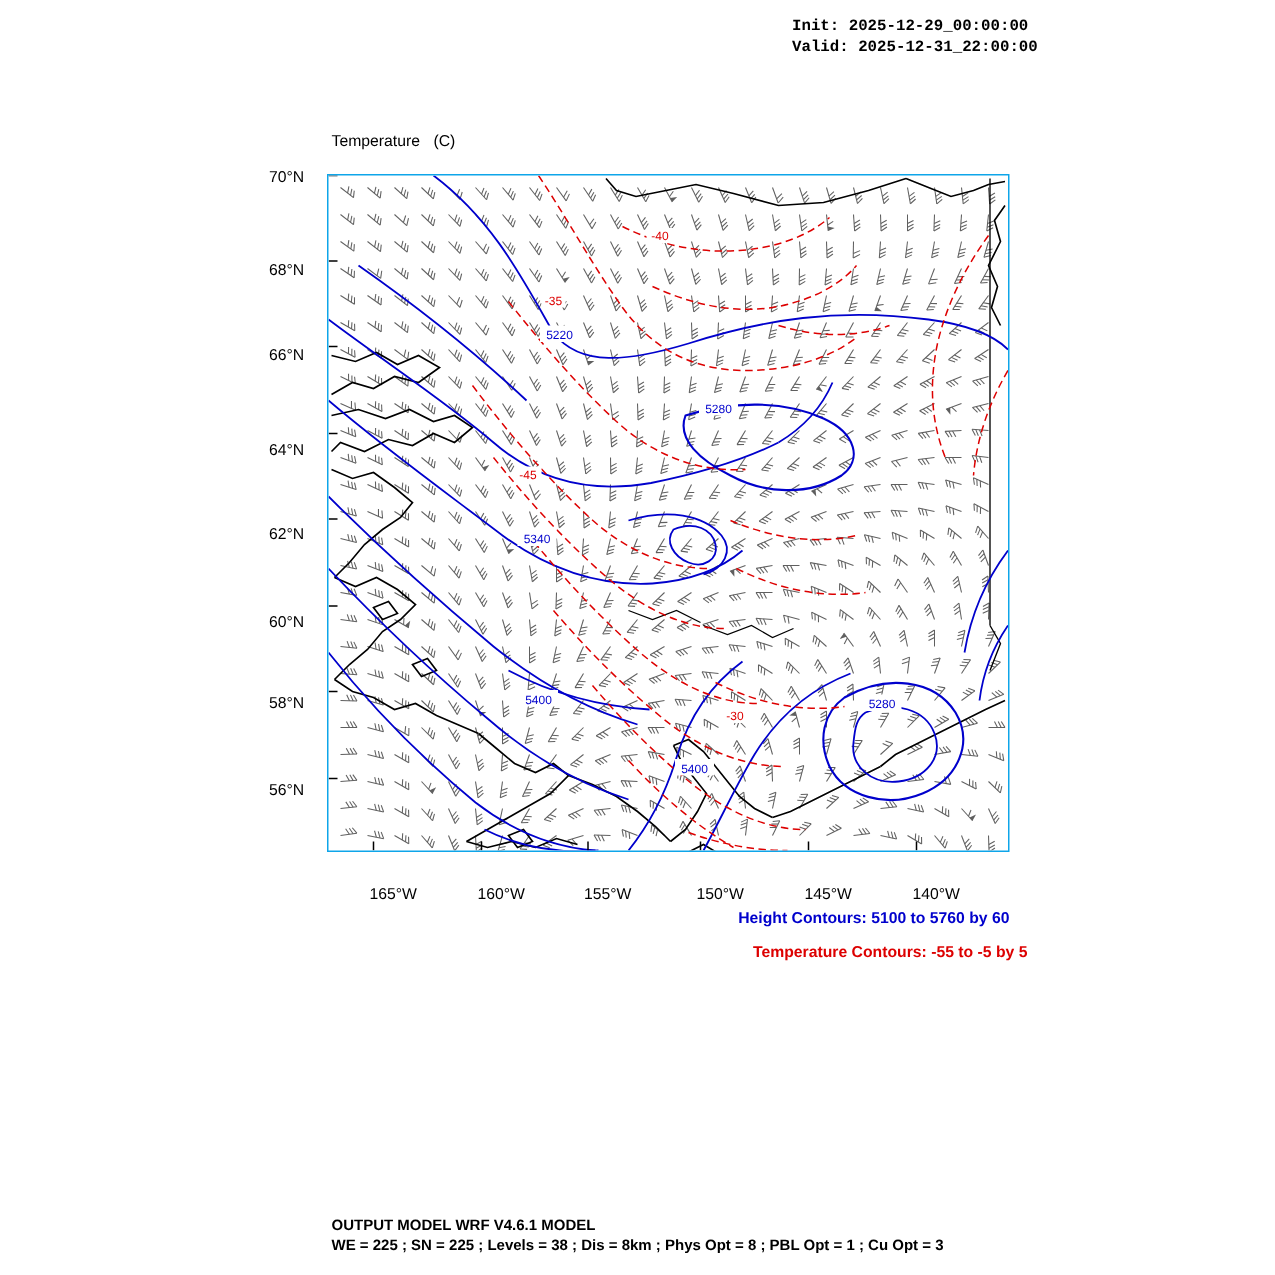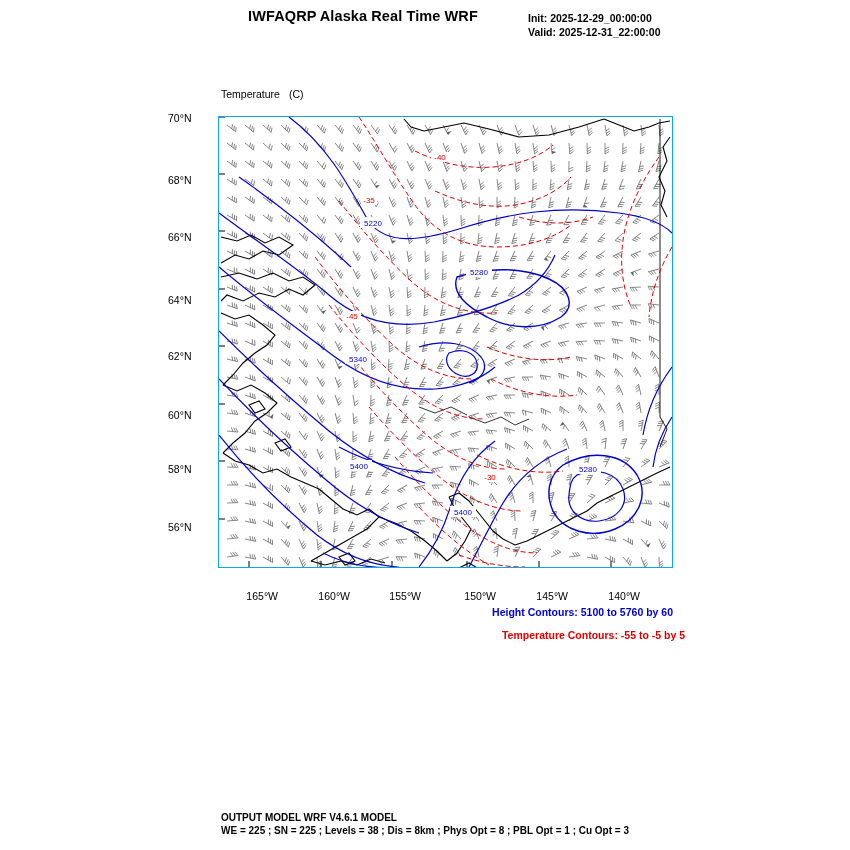--- a/index.html
+++ b/index.html
@@ -30,20 +30,21 @@
     font-weight: bold;
     letter-spacing: 0.1px;
   }
   .init-block {
     position: absolute;
     left: 528px;
     top: 11px;
     font-size: 10.5px;
     font-weight: bold;
     line-height: 14px;
+    font-family: Liberation Mono, monospace;
   }
   .units-block {
     position: absolute;
     left: 221px;
     top: 62px;
     font-size: 10.5px;
     line-height: 13px;
     white-space: pre;
   }
   .units-block div span.u-label {
@@ -60,21 +61,21 @@
     box-sizing: border-box;
     overflow: hidden;
     background: #ffffff;
   }
   .map-frame svg {
     display: block;
   }
   .ylabel {
     position: absolute;
     font-size: 10.5px;
-    text-align: left;
+    text-align: center;
     width: 46px;
     left: 168px;
   }
   .xlabel {
     position: absolute;
     font-size: 10.5px;
     text-align: right;
     width: 60px;
     top: 590px;
   }
@@ -107,21 +108,20 @@
   .tick {
     stroke: #000000;
     stroke-width: 1;
   }
 </style>
 </head>
 <body>
 
 <div class="page">
 
-  <div class="title">IWFAQRP Alaska Real Time WRF</div>
 
   <div class="init-block">
     <div>Init: 2025-12-29_00:00:00</div>
     <div>Valid: 2025-12-31_22:00:00</div>
   </div>
 
   <div class="units-block">
     <div><span class="u-label">Temperature</span><span>(C)</span></div>
     <div><span class="u-label">Height</span><span>(m)</span></div>
     <div><span class="u-label">Winds</span><span>(kts)</span></div>

